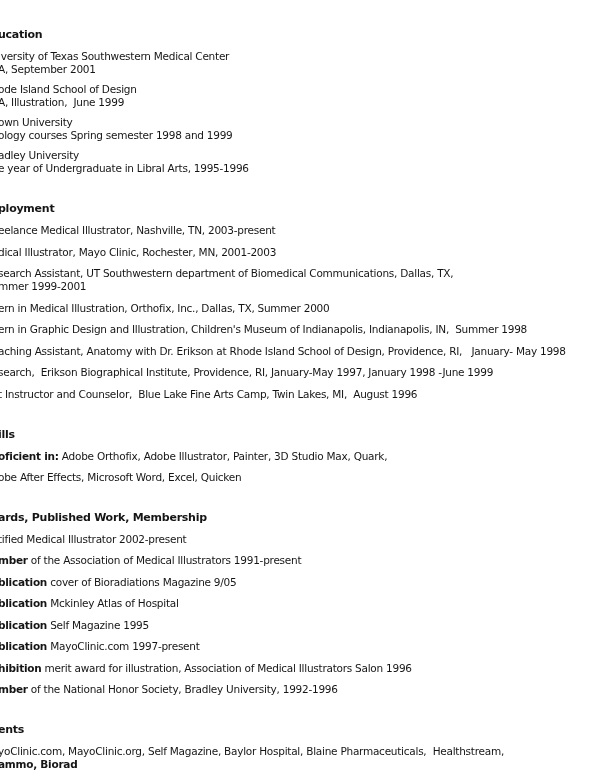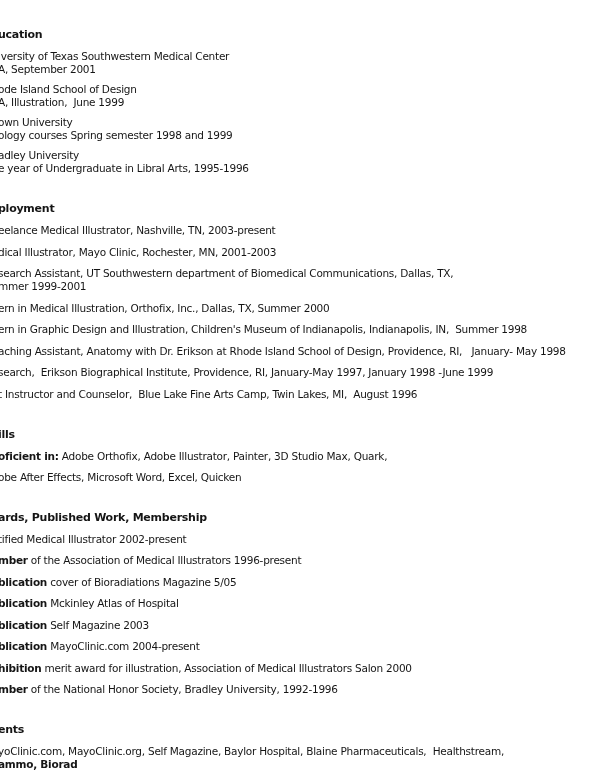--- a/index.html
+++ b/index.html
@@ -87,26 +87,26 @@
     <p class="heading">ills</p>
 
     <p class="line skill-entry"><b>oficient in:</b><span> Adobe Orthofix, Adobe Illustrator, Painter, 3D Studio Max, Quark,</span></p>
     <p class="line skill-entry"><b></b><span>obe After Effects, Microsoft Word, Excel, Quicken</span></p>
   </div>
 
   <div class="sec">
     <p class="heading">ards, Published Work, Membership</p>
 
     <p class="line awd-entry"><b></b><span>tified Medical Illustrator 2002-present</span></p>
-    <p class="line awd-entry"><b>mber</b><span> of the Association of Medical Illustrators 1996-present</span></p>
-    <p class="line awd-entry"><b>blication</b><span> cover of Bioradiations Magazine 5/05</span></p>
+    <p class="line awd-entry"><b>mber</b><span> of the Association of Medical Illustrators 1991-present</span></p>
+    <p class="line awd-entry"><b>blication</b><span> cover of Bioradiations Magazine 9/05</span></p>
     <p class="line awd-entry"><b>blication</b><span> Mckinley Atlas of Hospital</span></p>
-    <p class="line awd-entry"><b>blication</b><span> Self Magazine 2003</span></p>
-    <p class="line awd-entry"><b>blication</b><span> MayoClinic.com 2004-present</span></p>
-    <p class="line awd-entry"><b>hibition</b><span> merit award for illustration, Association of Medical Illustrators Salon 2000</span></p>
+    <p class="line awd-entry"><b>blication</b><span> Self Magazine 1995</span></p>
+    <p class="line awd-entry"><b>blication</b><span> MayoClinic.com 1997-present</span></p>
+    <p class="line awd-entry"><b>hibition</b><span> merit award for illustration, Association of Medical Illustrators Salon 1996</span></p>
     <p class="line awd-entry"><b>mber</b><span> of the National Honor Society, Bradley University, 1992-1996</span></p>
   </div>
 
   <div class="sec">
     <p class="heading">ents</p>
 
     <p class="line cli-entry">yoClinic.com, MayoClinic.org, Self Magazine, Baylor Hospital, Blaine Pharmaceuticals,  Healthstream,</p>
     <p class="line tight"><b>ammo, Biorad</b></p>
   </div>
 

